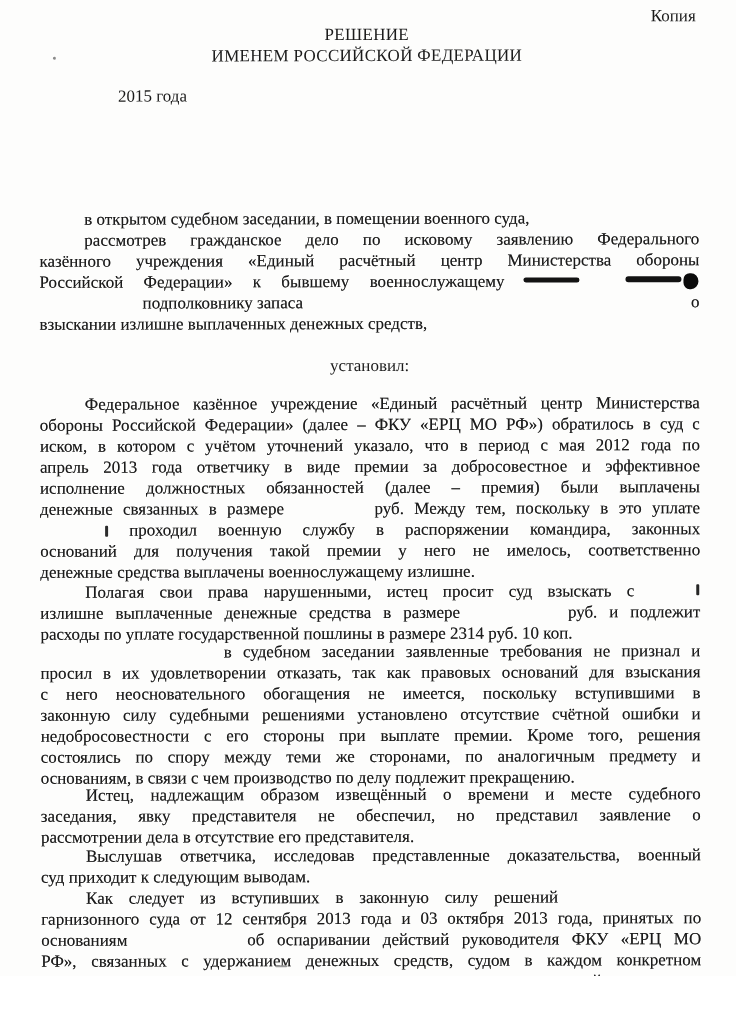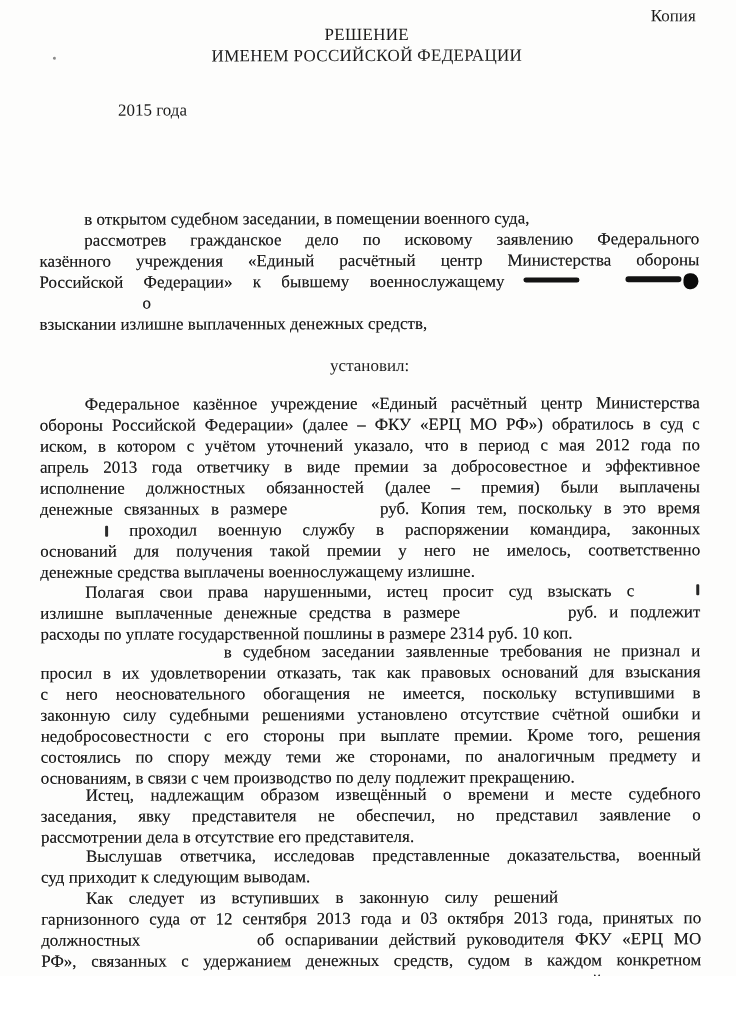--- a/index.html
+++ b/index.html
@@ -31,51 +31,52 @@
 </style>
 </head>
 <body>
 
 <div class="page">
   <div class="tilt">
 
     <div class="abs fs" style="top:7px;left:652px">Копия</div>
     <div class="abs fs ctr full" style="top:25px;letter-spacing:0.3px">РЕШЕНИЕ</div>
     <div class="abs fs ctr full" style="top:46px;letter-spacing:0.3px">ИМЕНЕМ РОССИЙСКОЙ ФЕДЕРАЦИИ</div>
-    <div class="abs fs" style="top:100px;left:119px">2015 года</div>
+    <div class="abs fs" style="top:86px;left:119px">2015 года</div>
     <div class="speck" style="top:56px;left:54px;width:3px;height:3px"></div>
 
     <div class="col" style="top:208px">
       <div class="line ind">в открытом судебном заседании, в помещении военного суда,</div>
       <div class="line ind j">рассмотрев гражданское дело по исковому заявлению Федерального</div>
       <div class="line j">казённого учреждения «Единый расчётный центр Министерства обороны</div>
       <div class="line j" style="padding-right:195px">
         <span>Российской Федерации» к бывшему военнослужащему</span>
         <span class="rstroke" style="left:484px;top:7px;width:56px;height:5px"></span>
         <span class="rstroke" style="left:586px;top:6px;width:56px;height:6px"></span>
         <span class="rblob" style="left:644px;top:3px;width:15px;height:16px"></span>
       </div>
       <div class="line flex-between" style="padding-left:103px">
+        <span>подполковнику запаса</span>
         <span>о</span>
       </div>
       <div class="line">взыскании излишне выплаченных денежных средств,</div>
     </div>
 
     <div class="col ctr fs abs" style="top:356px">установил:</div>
 
     <div class="col" style="top:393px">
       <div class="line ind j">Федеральное казённое учреждение «Единый расчётный центр Министерства</div>
       <div class="line j">обороны Российской Федерации» (далее – ФКУ «ЕРЦ МО РФ») обратилось в суд с</div>
       <div class="line j">иском, в котором с учётом уточнений указало, что в период с мая 2012 года по</div>
       <div class="line j">апрель 2013 года ответчику в виде премии за добросовестное и эффективное</div>
       <div class="line j">исполнение должностных обязанностей (далее – премия) были выплачены</div>
       <div class="line j">
         <span>денежные связанных в размере</span>
         <span class="gap" style="width:70px"></span>
-        <span>руб. Копия тем, поскольку в это время</span>
+        <span>руб. Между тем, поскольку в это уплате</span>
       </div>
       <div class="line j">
         <span class="gap" style="width:44px"></span>
         <span class="tickmark"></span>
         <span>проходил военную службу в распоряжении командира, законных</span>
       </div>
       <div class="line j">оснований для получения такой премии у него не имелось, соответственно</div>
       <div class="line">денежные средства выплачены военнослужащему излишне.</div>
     </div>
 
@@ -113,21 +114,21 @@
 
     <div class="col" style="top:845px">
       <div class="line ind j">Выслушав ответчика, исследовав представленные доказательства, военный</div>
       <div class="line">суд приходит к следующим выводам.</div>
     </div>
 
     <div class="col" style="top:887px">
       <div class="line ind j" style="padding-right:143px">Как следует из вступивших в законную силу решений</div>
       <div class="line j">гарнизонного суда от 12 сентября 2013 года и 03 октября 2013 года, принятых по</div>
       <div class="line j">
-        <span>должностных</span>
+        <span>основаниям</span>
         <span class="gap" style="width:95px"></span>
         <span>об оспаривании действий руководителя ФКУ «ЕРЦ МО</span>
       </div>
       <div class="line j">РФ», связанных с удержанием денежных средств, судом в каждом конкретном</div>
       <div class="line j">
         <span>апрель установлено, что</span>
         <span class="gap" style="width:88px"></span>
         <span>, уволенному с военной апрель и</span>
       </div>
     </div>

